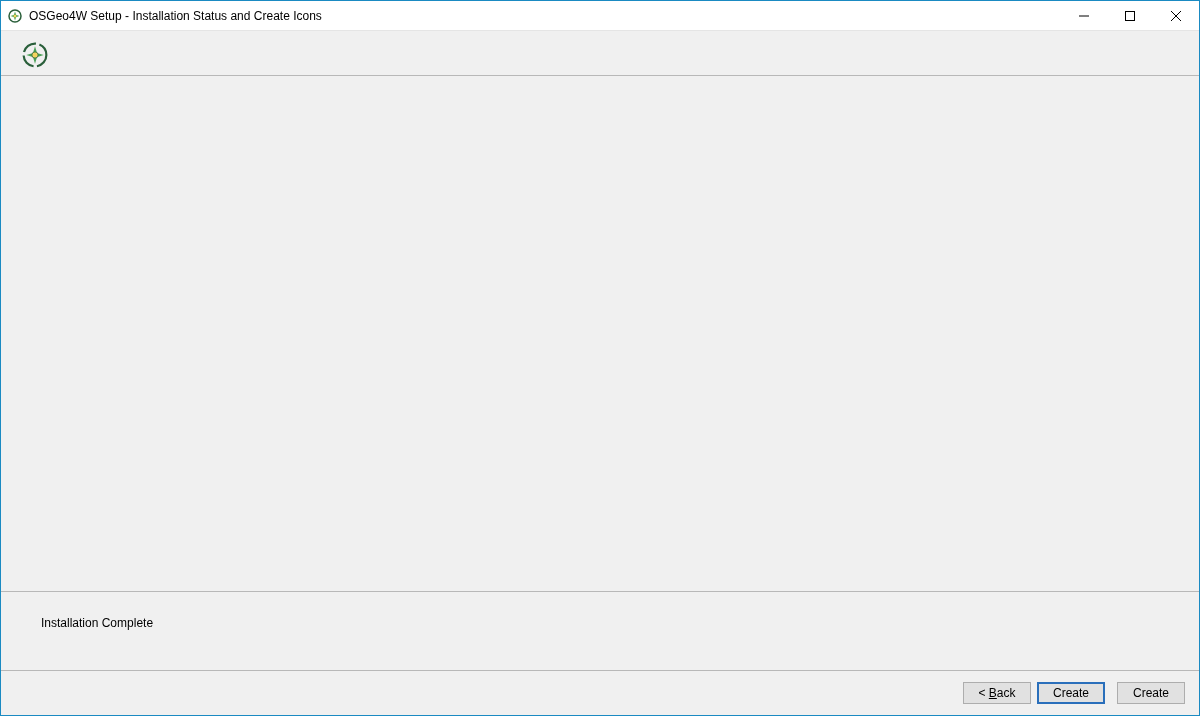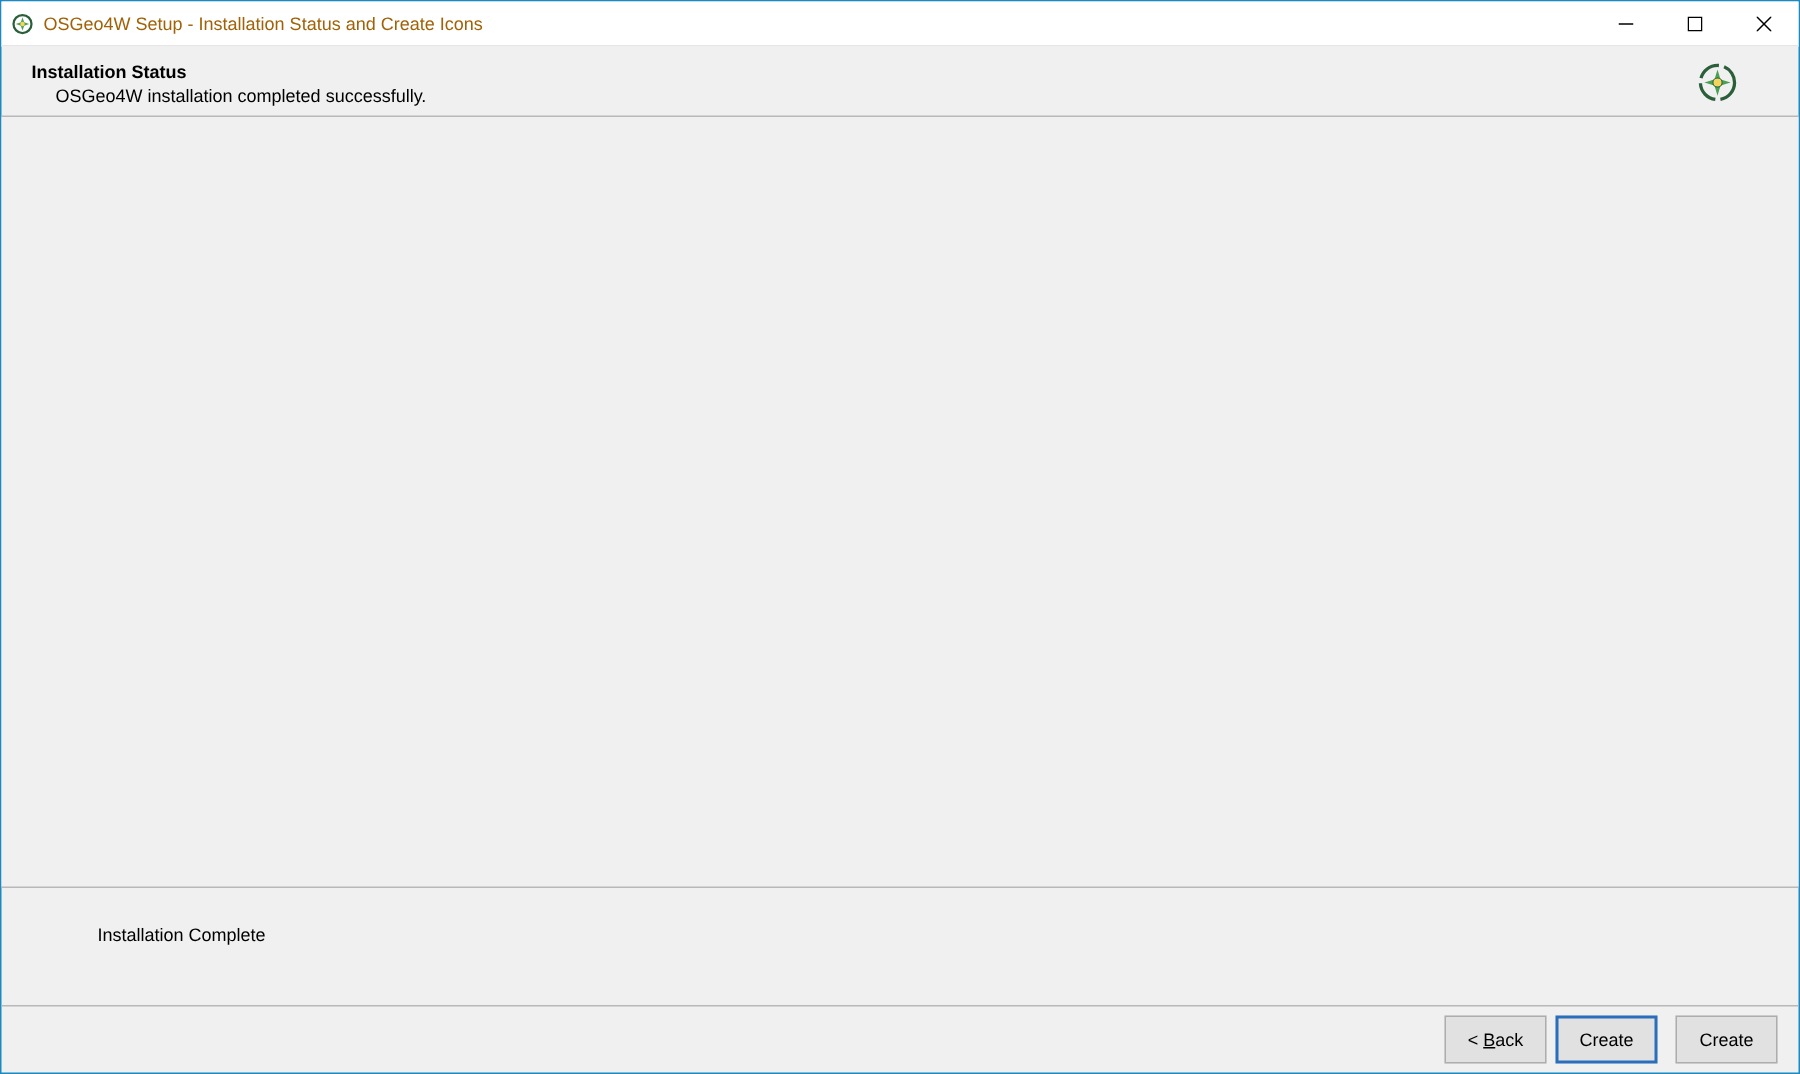--- a/index.html
+++ b/index.html
@@ -18,21 +18,21 @@
     display: flex;
     flex-direction: column;
   }
   .titlebar {
     height: 30px;
     background: #ffffff;
     display: flex;
     align-items: center;
     border-bottom: 1px solid #e5e5e5;
     padding-left: 6px;
-    color: #a16207;
+    color: #000000;
   }
   .titlebar .app-icon {
     width: 16px; height: 16px;
     margin-right: 6px;
     display: flex; align-items: center; justify-content: center;
   }
   .titlebar .title-text {
     font-size: 12px;
     flex: 1;
   }
@@ -74,36 +74,36 @@
   }
 
   .content-area {
     flex: 1;
     background: #f0f0f0;
   }
 
   .status-area {
     border-top: 1px solid #b8b8b8;
     border-bottom: 1px solid #b8b8b8;
-    padding: 24px 40px 40px 64px;
+    padding: 24px 40px 40px 40px;
     color: #000;
     font-size: 12px;
   }
 
   .button-bar {
     height: 44px;
     display: flex;
     align-items: center;
     justify-content: flex-end;
     padding: 0 14px;
     gap: 12px;
   }
   .wiz-btn {
     min-width: 68px;
-    height: 32px;
+    height: 22px;
     padding: 0 12px;
     font-size: 12px;
     font-family: inherit;
     background: #e1e1e1;
     border: 1px solid #adadad;
     color: #000;
     cursor: pointer;
   }
   .wiz-btn.default {
     border: 2px solid #2a6fbb;
@@ -141,24 +141,20 @@
       <button class="win-btn close">
         <svg width="10" height="10" viewBox="0 0 10 10">
             <line x1="0" y1="0" x2="10" y2="10" stroke="#000" stroke-width="1"></line>
             <line x1="10" y1="0" x2="0" y2="10" stroke="#000" stroke-width="1"></line>
           </svg>
       </button>
     </div>
   </div>
 
   <div class="header-area">
-    <div class="header-text">
-      <p class="header-title">Installation Status</p>
-      <p class="header-subtitle">OSGeo4W installation completed successfully.</p>
-    </div>
     <div class="header-icon">
       <svg viewBox="0 0 32 32" width="28" height="28">
         <circle cx="16" cy="16" r="13" fill="none" stroke="#2a5f3a" stroke-width="2.5" stroke-dasharray="18 4"></circle>
         <polygon points="16,6 19,16 16,26 13,16" fill="#4aa055"></polygon>
         <polygon points="6,16 16,13 26,16 16,19" fill="#4aa055"></polygon>
         <circle cx="16" cy="16" r="3.5" fill="#f4d35e" stroke="#2a5f3a" stroke-width="0.8"></circle>
       </svg>
     </div>
   </div>
 

